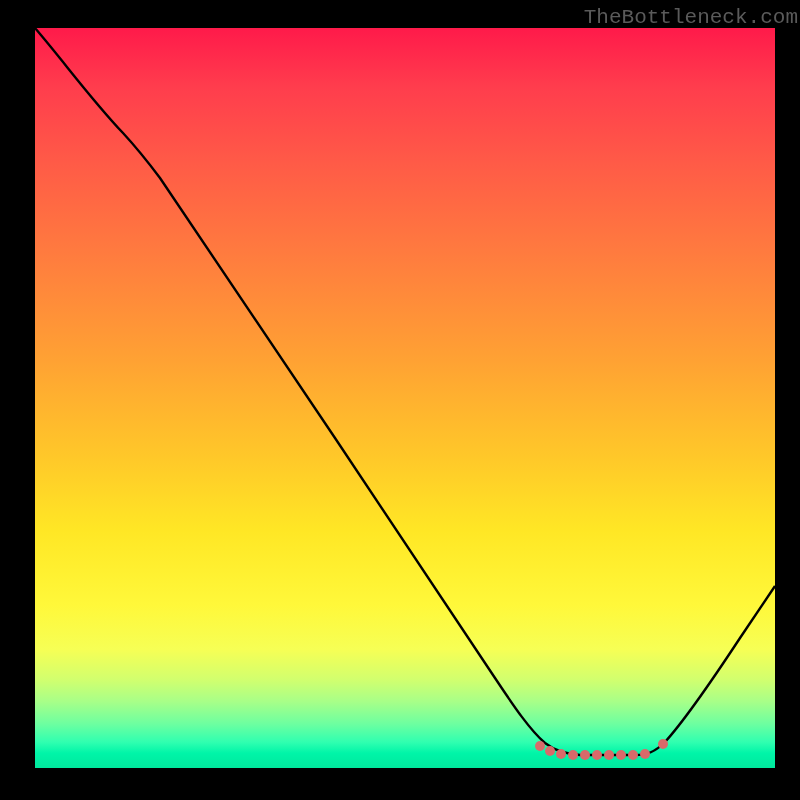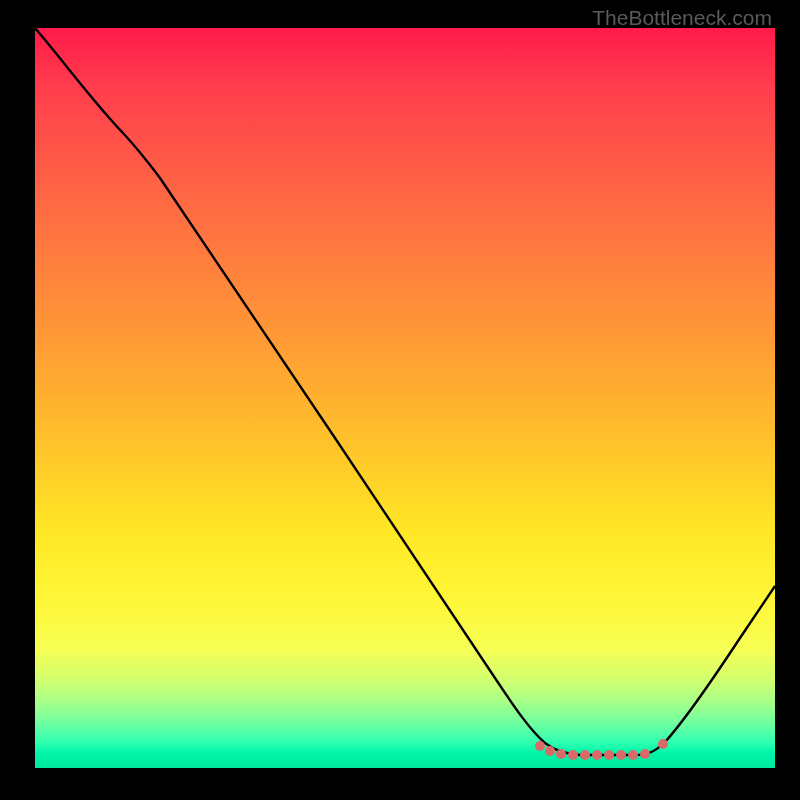--- a/index.html
+++ b/index.html
@@ -7,25 +7,26 @@
     padding: 0;
     width: 800px;
     height: 800px;
     background: #000;
     position: relative;
     font-family: Arial, sans-serif;
   }
   .watermark {
     position: absolute;
     top: 6px;
-    right: 28px;
+    right: 2px;
     color: #5a5a5a;
     font-size: 21px;
     font-weight: 500;
     z-index: 10;
+    font-family: Liberation Mono, monospace;
   }
   .plot-area {
     position: absolute;
     left: 35px;
     top: 28px;
     width: 740px;
     height: 740px;
     background: linear-gradient(to bottom,
       #ff1a4a 0%,
       #ff3d4d 8%,

